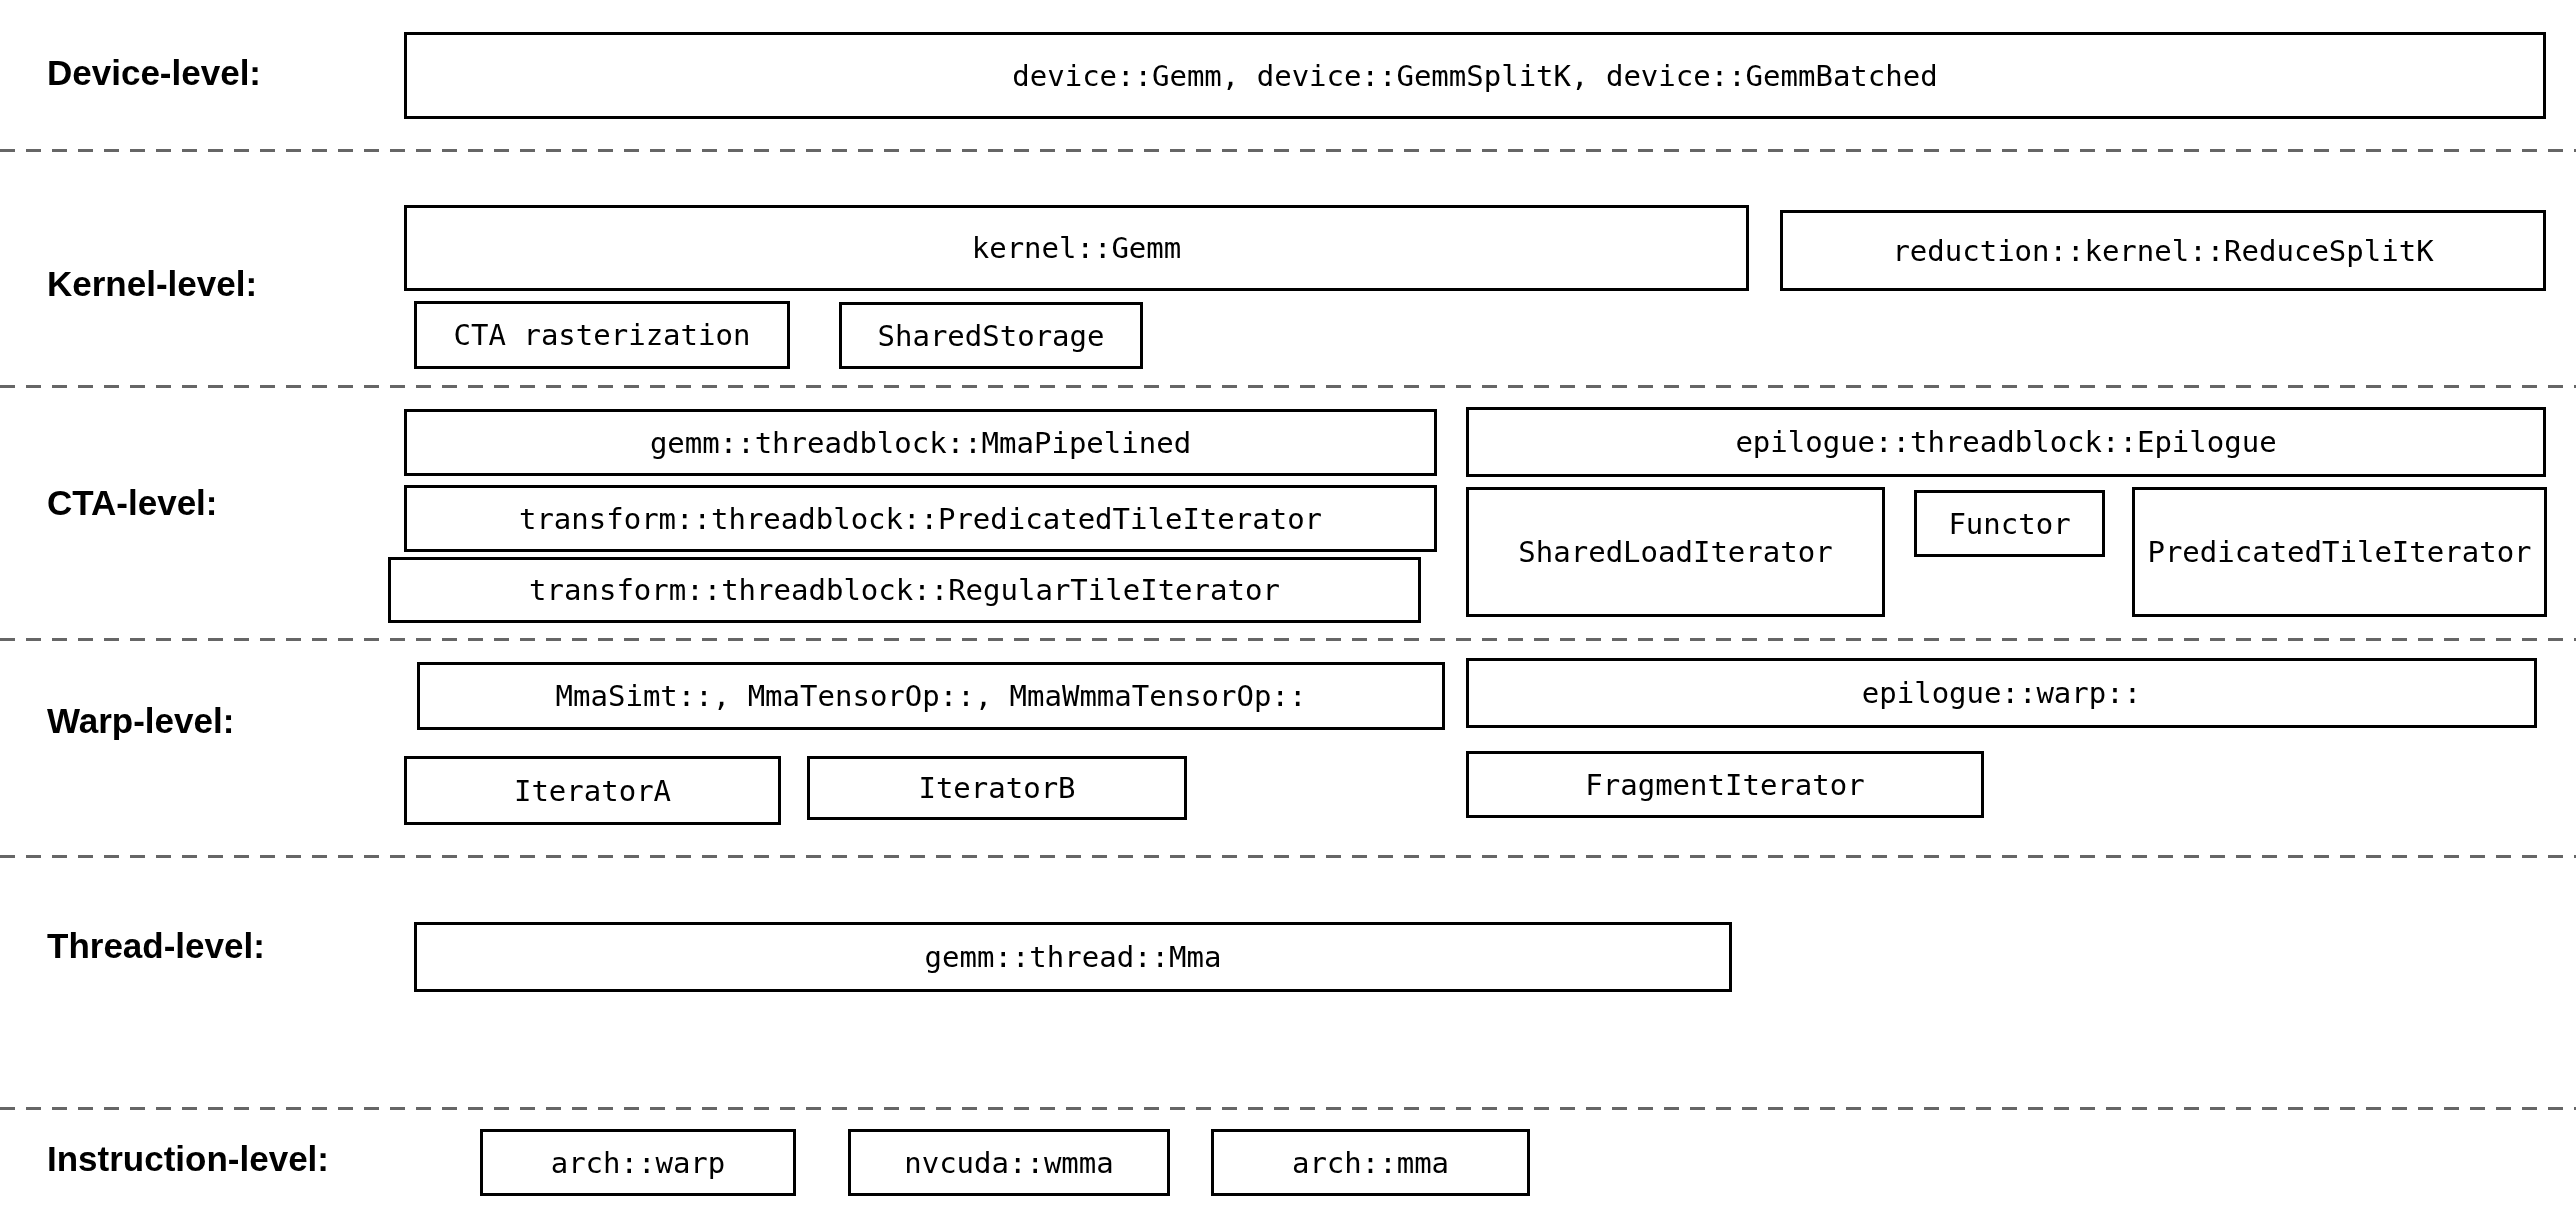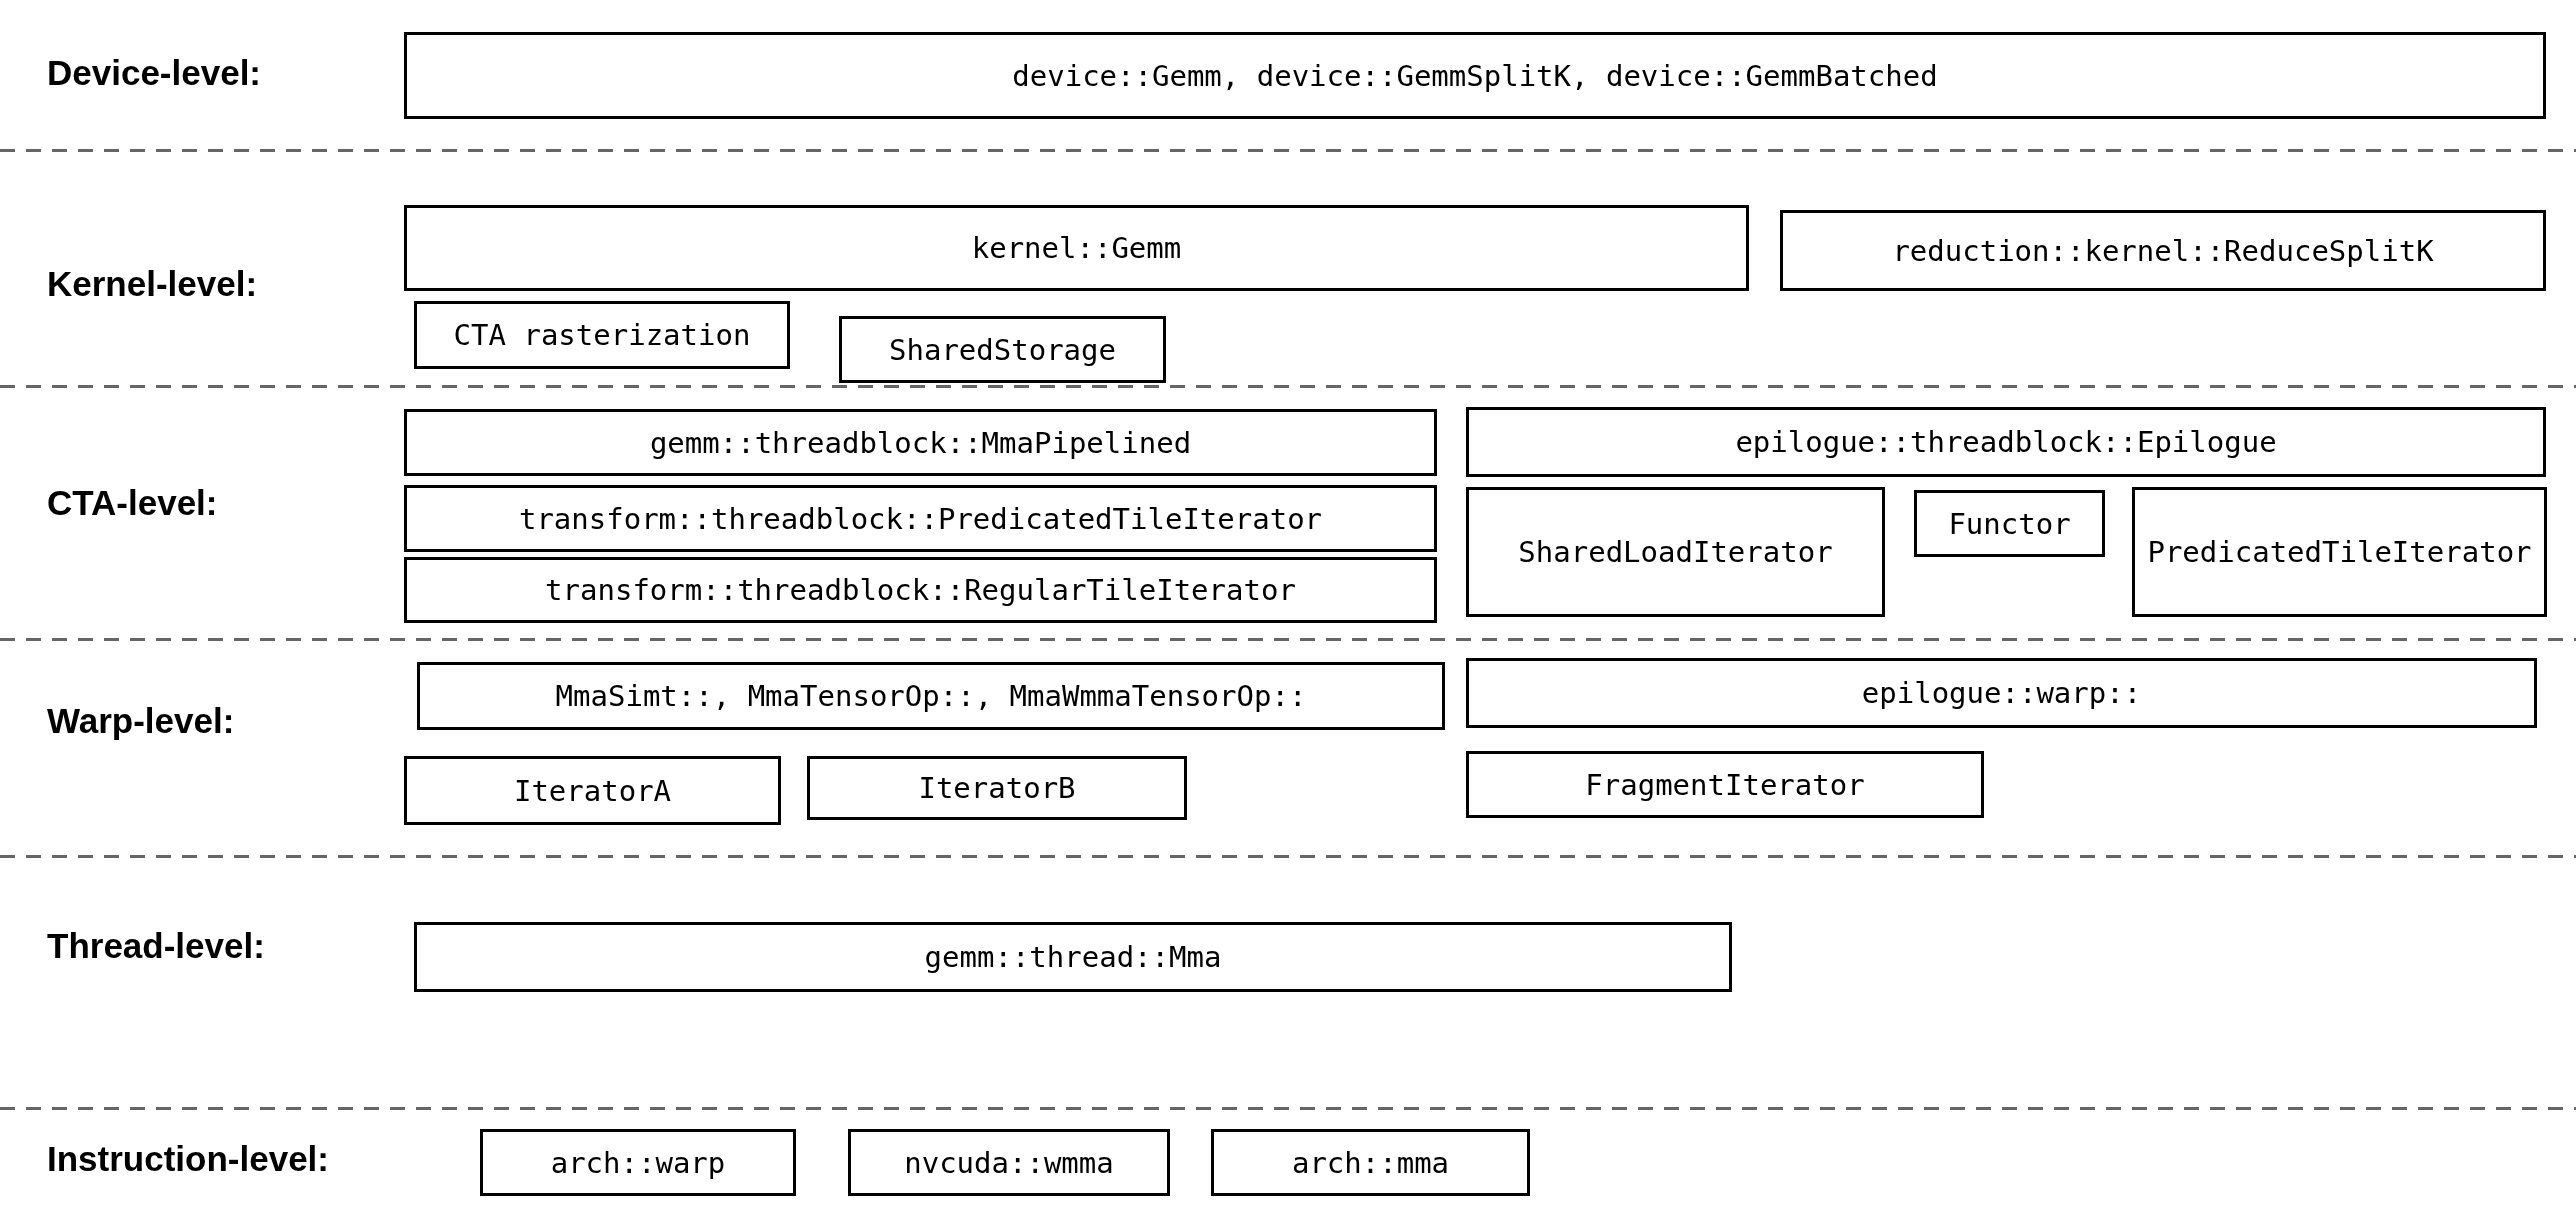--- a/index.html
+++ b/index.html
@@ -51,28 +51,28 @@
 
   <div class="row-label" style="top:51px;">Device-level:</div>
   <div class="box" style="left:404px; top:32px; width:2142px; height:87px;">device::Gemm, device::GemmSplitK, device::GemmBatched</div>
 
   <div class="sep" style="top:149px;"></div>
 
   <div class="row-label" style="top:262px;">Kernel-level:</div>
   <div class="box" style="left:404px; top:205px; width:1345px; height:86px;">kernel::Gemm</div>
   <div class="box" style="left:1780px; top:210px; width:766px; height:81px;">reduction::kernel::ReduceSplitK</div>
   <div class="box" style="left:414px; top:301px; width:376px; height:68px;">CTA rasterization</div>
-  <div class="box" style="left:839px; top:316px; width:327px; height:67px;">SharedStorage</div>
+  <div class="box" style="left:839px; top:302px; width:304px; height:67px;">SharedStorage</div>
 
   <div class="sep" style="top:385px;"></div>
 
   <div class="row-label" style="top:481px;">CTA-level:</div>
   <div class="box" style="left:404px; top:409px; width:1033px; height:67px;">gemm::threadblock::MmaPipelined</div>
   <div class="box" style="left:404px; top:485px; width:1033px; height:67px;">transform::threadblock::PredicatedTileIterator</div>
-  <div class="box" style="left:404px; top:557px; width:1033px; height:66px;">transform::threadblock::RegularTileIterator</div>
+  <div class="box" style="left:388px; top:557px; width:1033px; height:66px;">transform::threadblock::RegularTileIterator</div>
   <div class="box" style="left:1466px; top:407px; width:1080px; height:70px;">epilogue::threadblock::Epilogue</div>
   <div class="box" style="left:1466px; top:487px; width:419px; height:130px;">SharedLoadIterator</div>
   <div class="box" style="left:1914px; top:490px; width:191px; height:67px;">Functor</div>
   <div class="box" style="left:2132px; top:487px; width:415px; height:130px;">PredicatedTileIterator</div>
 
   <div class="sep" style="top:638px;"></div>
 
   <div class="row-label" style="top:699px;">Warp-level:</div>
   <div class="box" style="left:417px; top:662px; width:1028px; height:68px;">MmaSimt::, MmaTensorOp::, MmaWmmaTensorOp::</div>
   <div class="box" style="left:404px; top:756px; width:377px; height:69px;">IteratorA</div>

